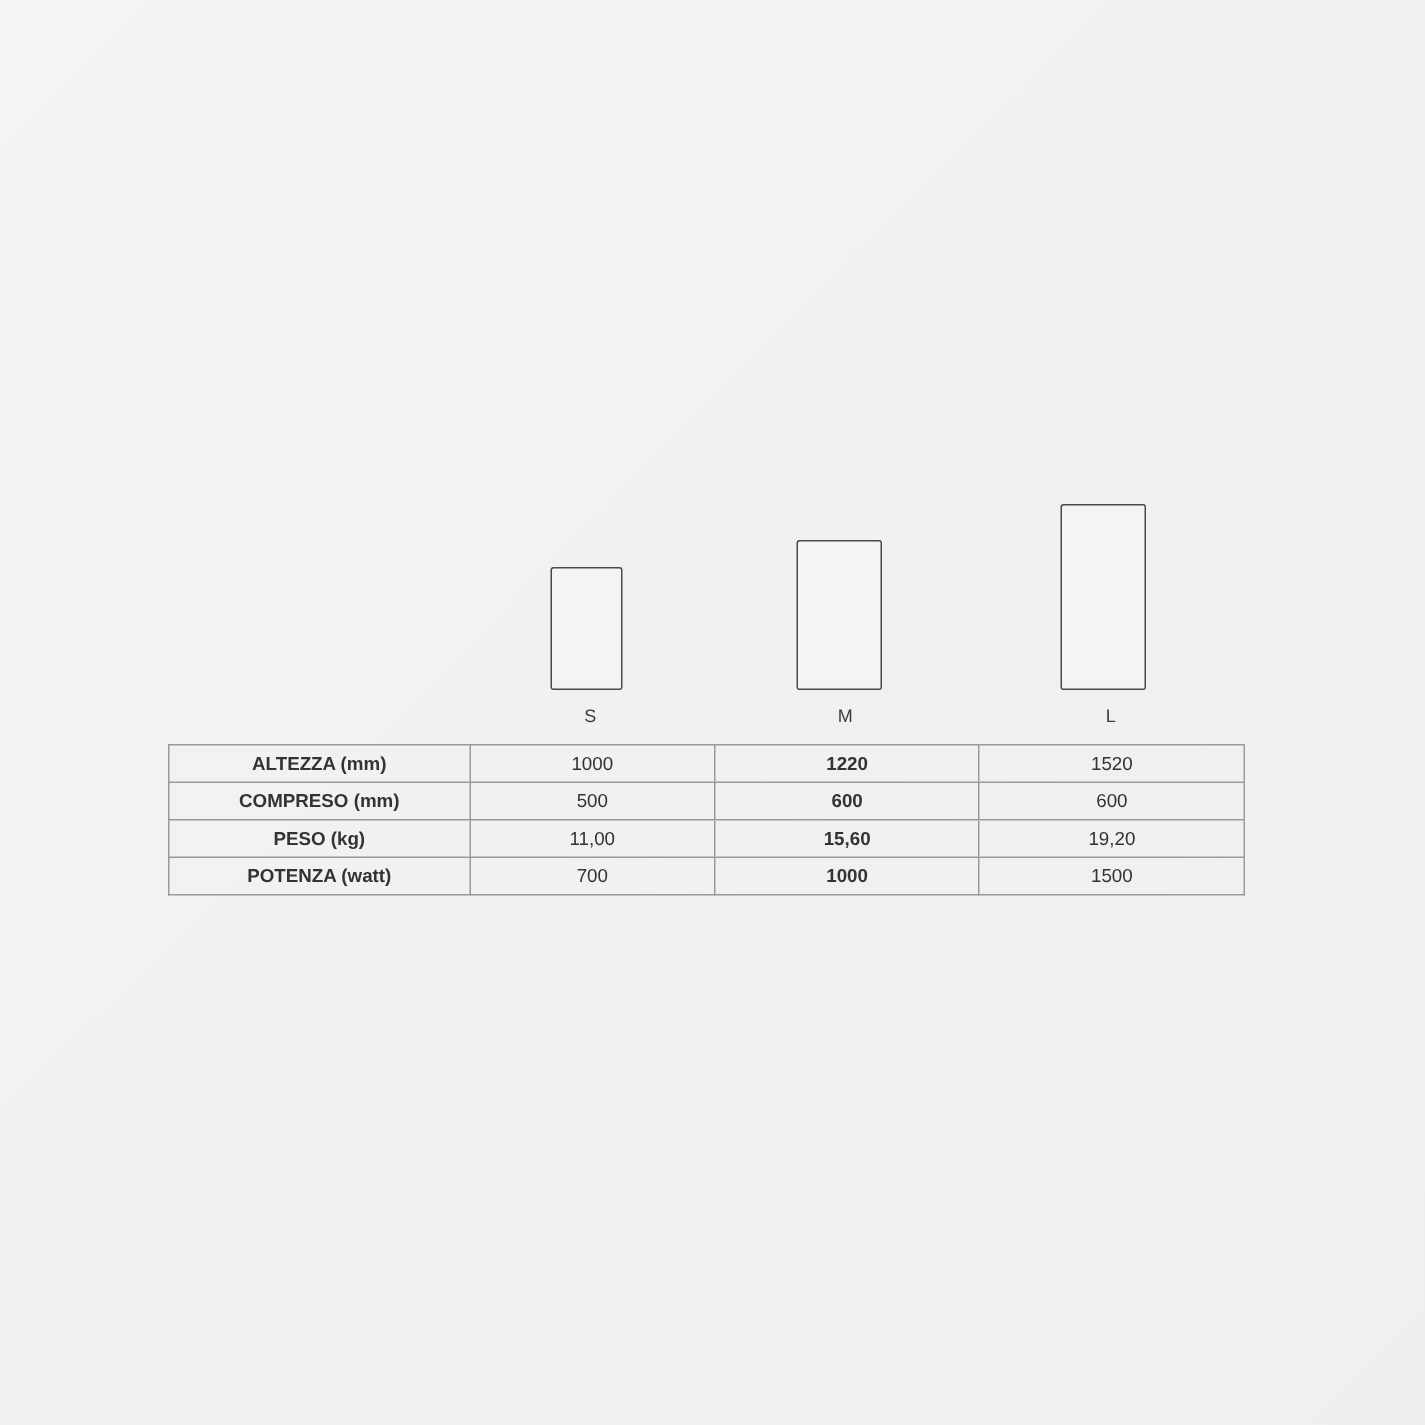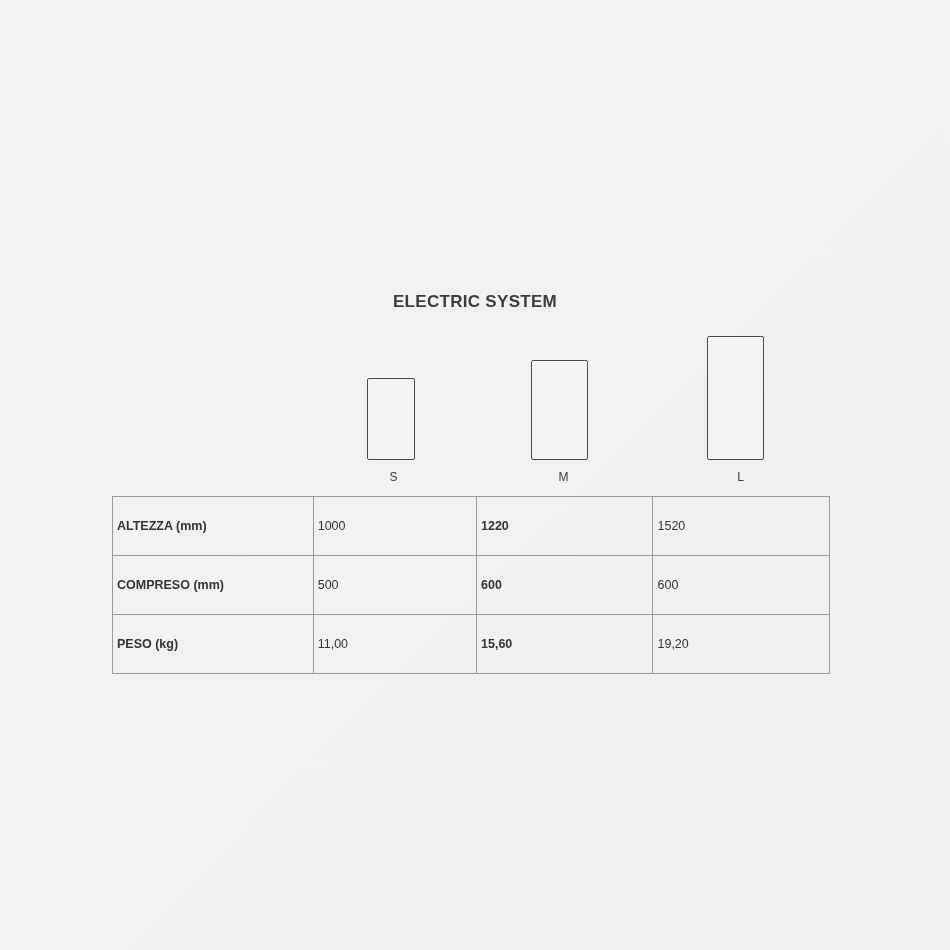--- a/index.html
+++ b/index.html
@@ -82,22 +82,22 @@
     position: absolute;
     left: 112px;
     top: 496px;
     width: 718px;
     border-collapse: collapse;
     font-size: 12.5px;
   }
   table.spec td {
     border: 1px solid #9a9a9a;
     height: 24px;
-    text-align: left;
-    padding: 17px 4px;
+    text-align: center;
+    padding: 0 4px;
     color: #333333;
     background: transparent;
   }
   table.spec td.rowhead {
     width: 200px;
     font-weight: bold;
     font-size: 12.5px;
   }
   table.spec td.val-s { width: 163px; }
   table.spec td.val-m { width: 177px; font-weight: bold; }
@@ -112,21 +112,20 @@
     color: #3c3c3c;
     font-weight: bold;
   }
 </style>
 </head>
 <body>
 
 <div class="page">
   <div class="sheet">
 
-    <div class="title">ELECTRIC SYSTEM</div>
 
     <div class="figures">
       <div class="fig-col fig-s">
         <div class="rect" style="width:48px;height:82px;"></div>
       </div>
       <div class="fig-col fig-m">
         <div class="rect" style="width:57px;height:100px;"></div>
       </div>
       <div class="fig-col fig-l">
         <div class="rect" style="width:57px;height:124px;"></div>
@@ -152,18 +151,24 @@
           <td class="val-s">500</td>
           <td class="val-m">600</td>
           <td class="val-l">600</td>
         </tr>
         <tr>
           <td class="rowhead">PESO (kg)</td>
           <td class="val-s">11,00</td>
           <td class="val-m">15,60</td>
           <td class="val-l">19,20</td>
         </tr>
+        <tr>
+          <td class="rowhead">POTENZA (watt)</td>
+          <td class="val-s">700</td>
+          <td class="val-m">1000</td>
+          <td class="val-l">1500</td>
+        </tr>
       </tbody>
     </table>
 
 
   </div>
 </div>
 
 </body></html>

